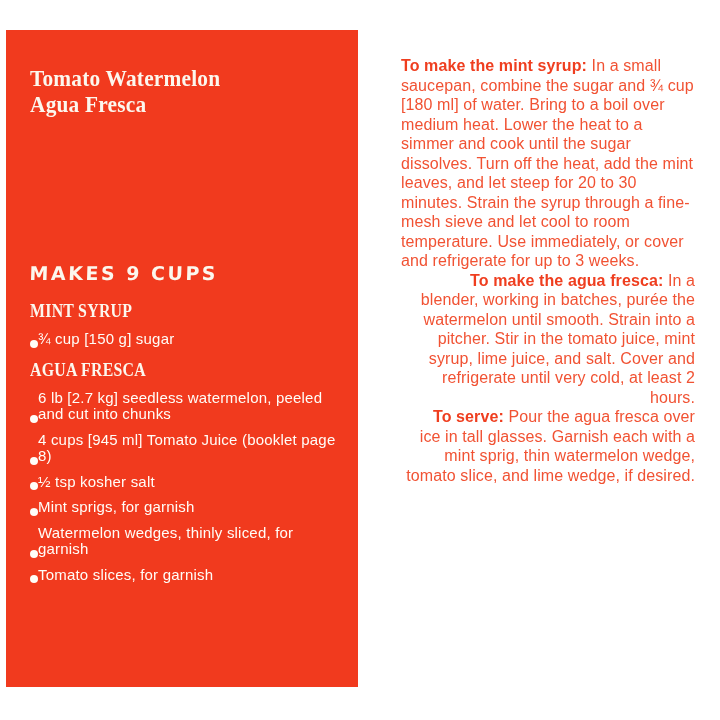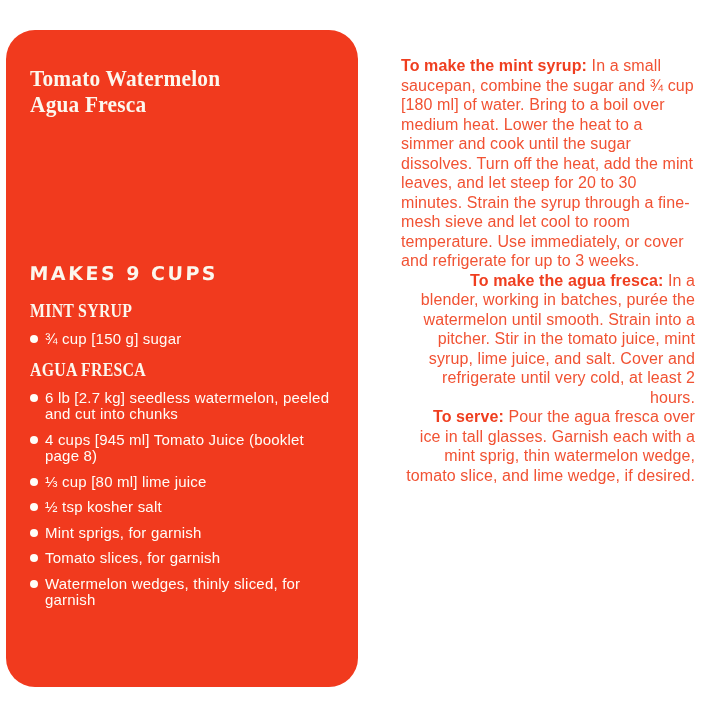--- a/index.html
+++ b/index.html
@@ -25,21 +25,20 @@
   }
 
   
   .panel {
     position: absolute;
     left: 6px; top: 30px;
     width: 352px; height: 657px;
     background: var(--panel-bg);
     color: var(--panel-text);
     padding: 36px 18px 0 24px;
-    border-radius: 29px;
   }
   .title {
     margin: 0;
     font-family: "Liberation Serif", serif;
     font-weight: 700;
     font-size: 23px;
     line-height: 26px;
     color: var(--panel-heading);
     transform: scaleX(0.93);
     transform-origin: left top;
@@ -69,22 +68,22 @@
   }
   .section-mint { margin-top: 17px; }
   .section-agua { margin-top: 12px; }
   .ing-list {
     list-style: none;
     margin: 9px 0 0 0;
     padding: 0;
   }
   .ing-item {
     display: flex;
-    align-items: flex-start;
-    gap: 7px;
+    align-items: flex-end;
+    gap: 0;
     font-size: 15px;
     line-height: 16.5px;
     letter-spacing: 0.2px;
     margin-bottom: 9px;
     color: var(--panel-text);
   }
   .dot {
     flex: none;
     width: 8px; height: 8px;
     margin-top: 4px;
@@ -138,37 +137,33 @@
         <li class="ing-item">
           <span class="dot"></span>
           <span>6 lb [2.7 kg] seedless watermelon, peeled and cut into chunks</span>
         </li>
         <li class="ing-item">
           <span class="dot"></span>
           <span>4 cups [945 ml] Tomato Juice (booklet page 8)</span>
         </li>
         <li class="ing-item">
           <span class="dot"></span>
-          <span>⅓ cup [80 ml] lime juice</span>
-        </li>
-        <li class="ing-item">
-          <span class="dot"></span>
           <span>½ tsp kosher salt</span>
         </li>
         <li class="ing-item">
           <span class="dot"></span>
           <span>Mint sprigs, for garnish</span>
         </li>
         <li class="ing-item">
           <span class="dot"></span>
-          <span>Tomato slices, for garnish</span>
+          <span>Watermelon wedges, thinly sliced, for garnish</span>
         </li>
         <li class="ing-item">
           <span class="dot"></span>
-          <span>Watermelon wedges, thinly sliced, for garnish</span>
+          <span>Tomato slices, for garnish</span>
         </li>
       </ul>
     </section>
   </aside>
 
   <main class="instructions">
     <p class="para">
       <strong class="lead">To make the mint syrup:</strong><span> In a small saucepan, combine the sugar and ¾ cup [180 ml] of water. Bring to a boil over medium heat. Lower the heat to a simmer and cook until the sugar dissolves. Turn off the heat, add the mint leaves, and let steep for 20 to 30 minutes. Strain the syrup through a fine-mesh sieve and let cool to room temperature. Use immediately, or cover and refrigerate for up to 3 weeks.</span>
     </p>
     <p class="para">

